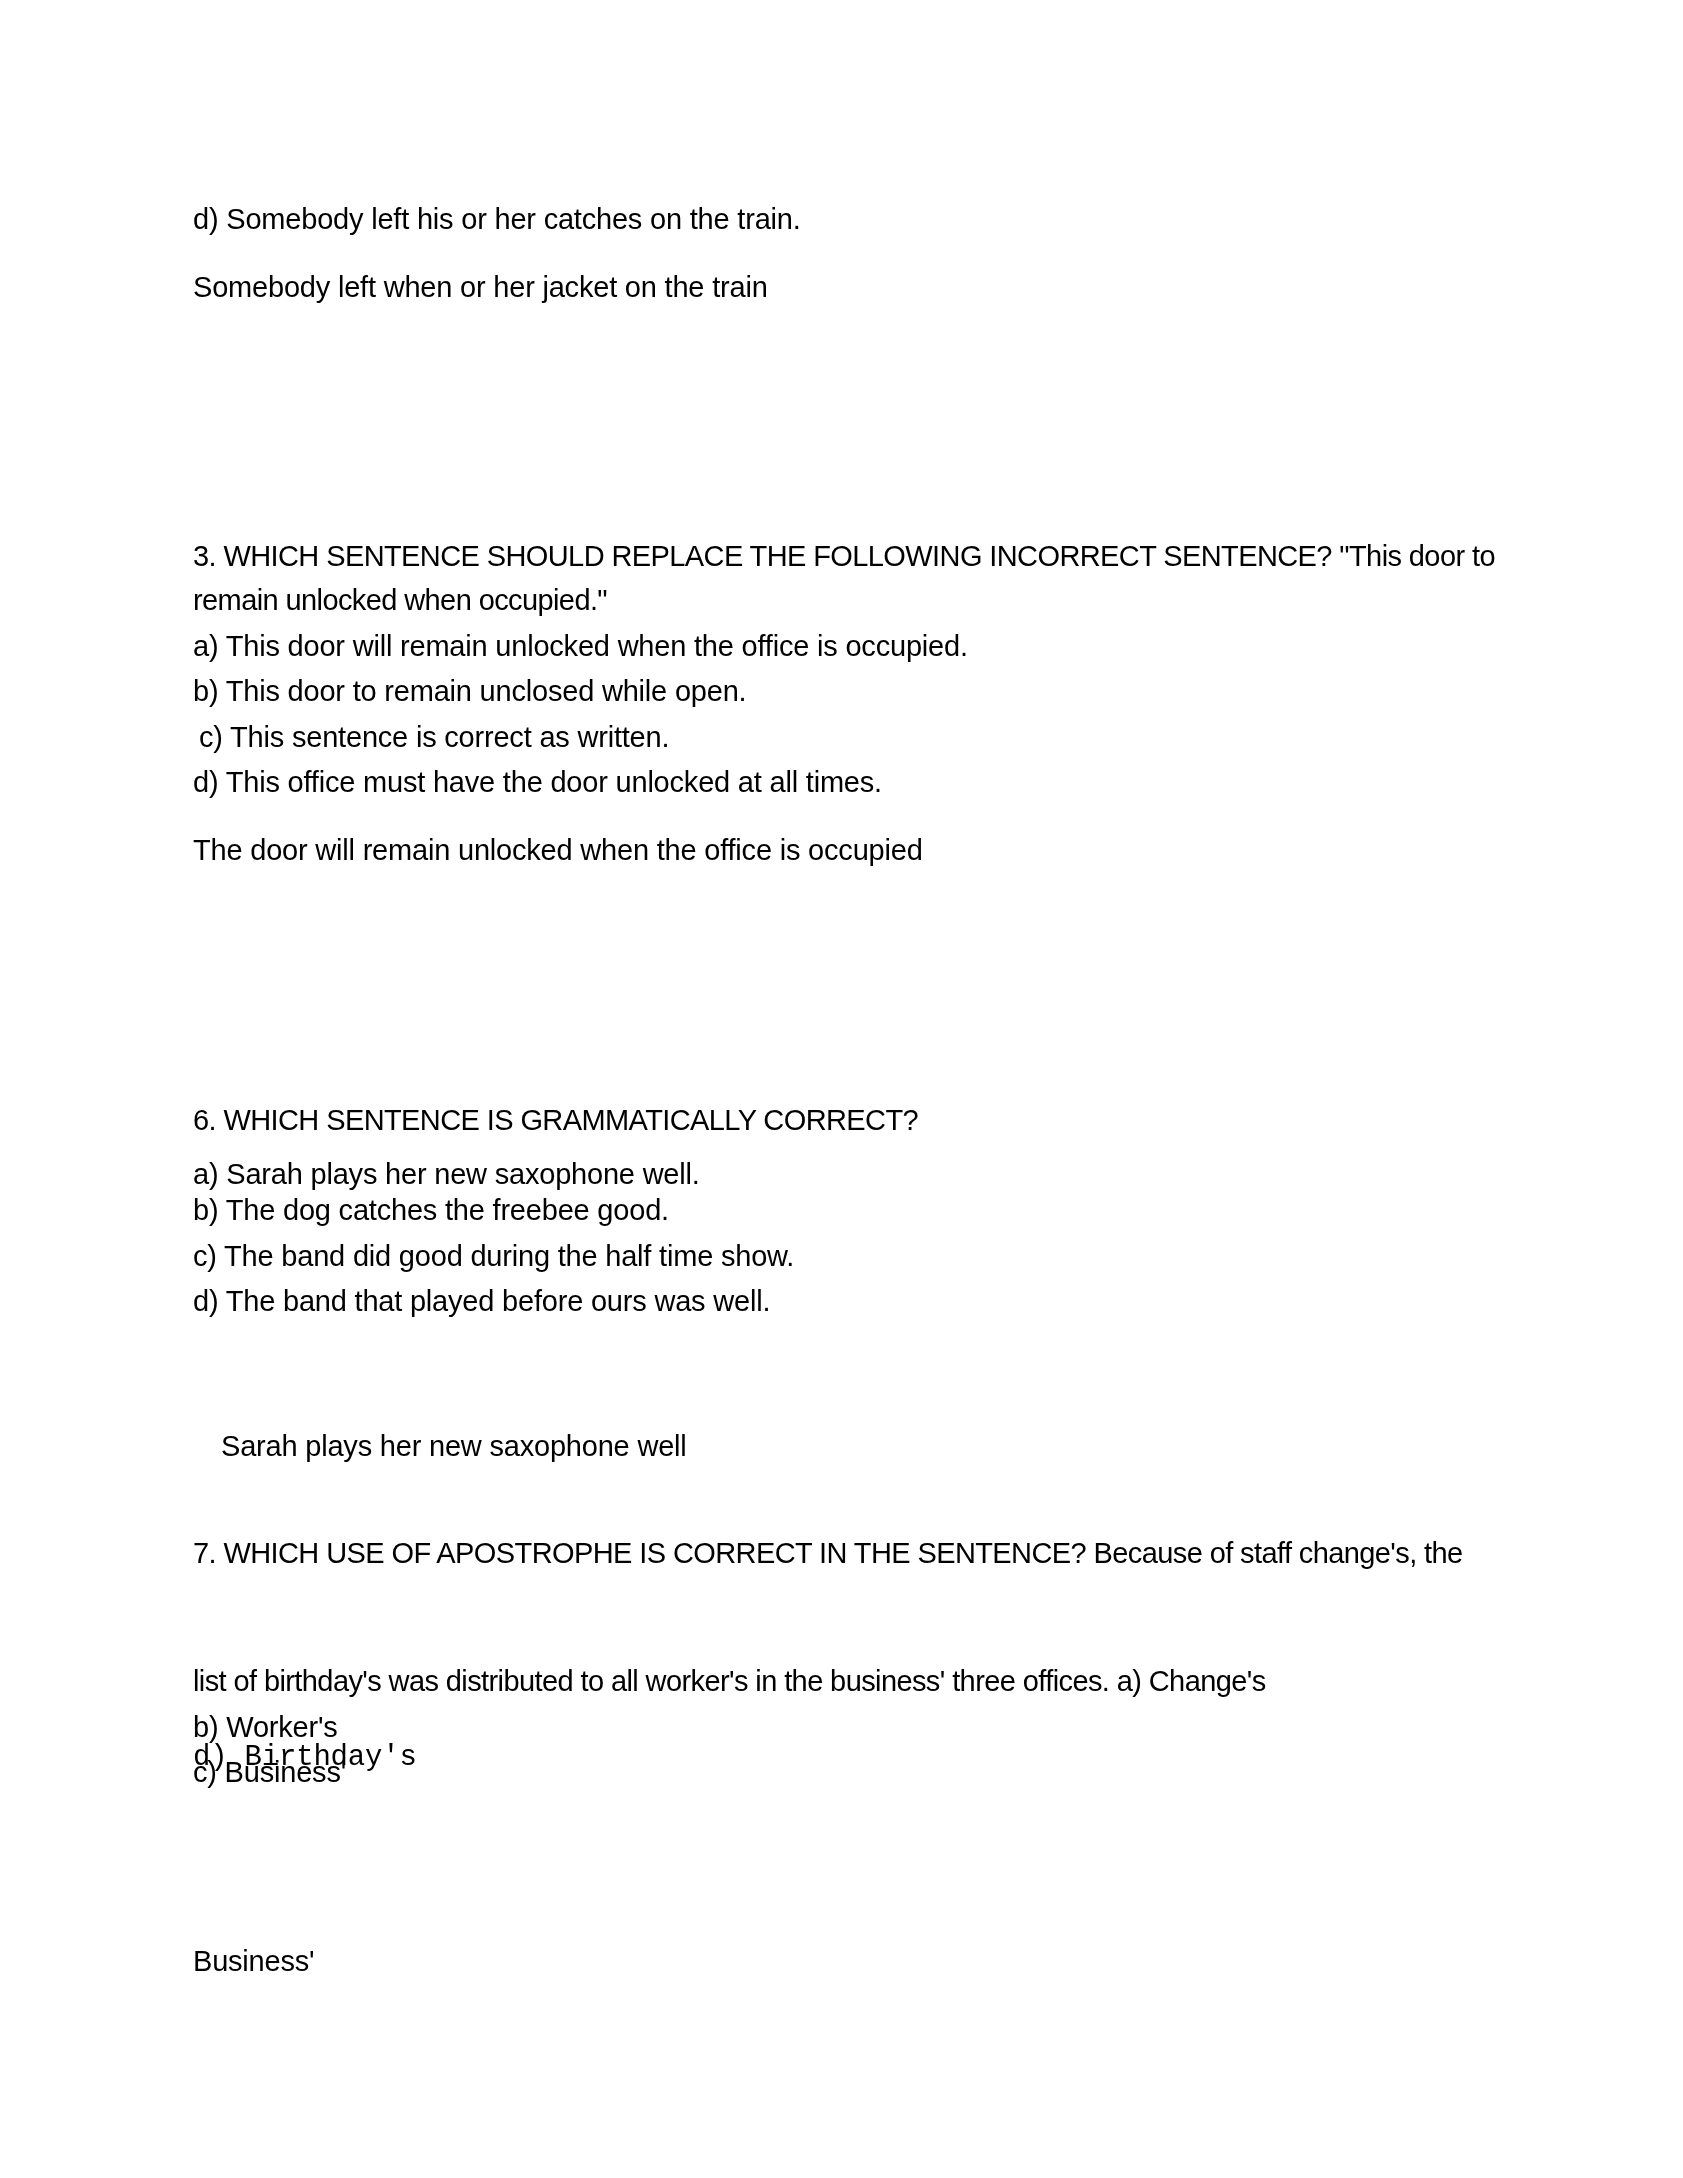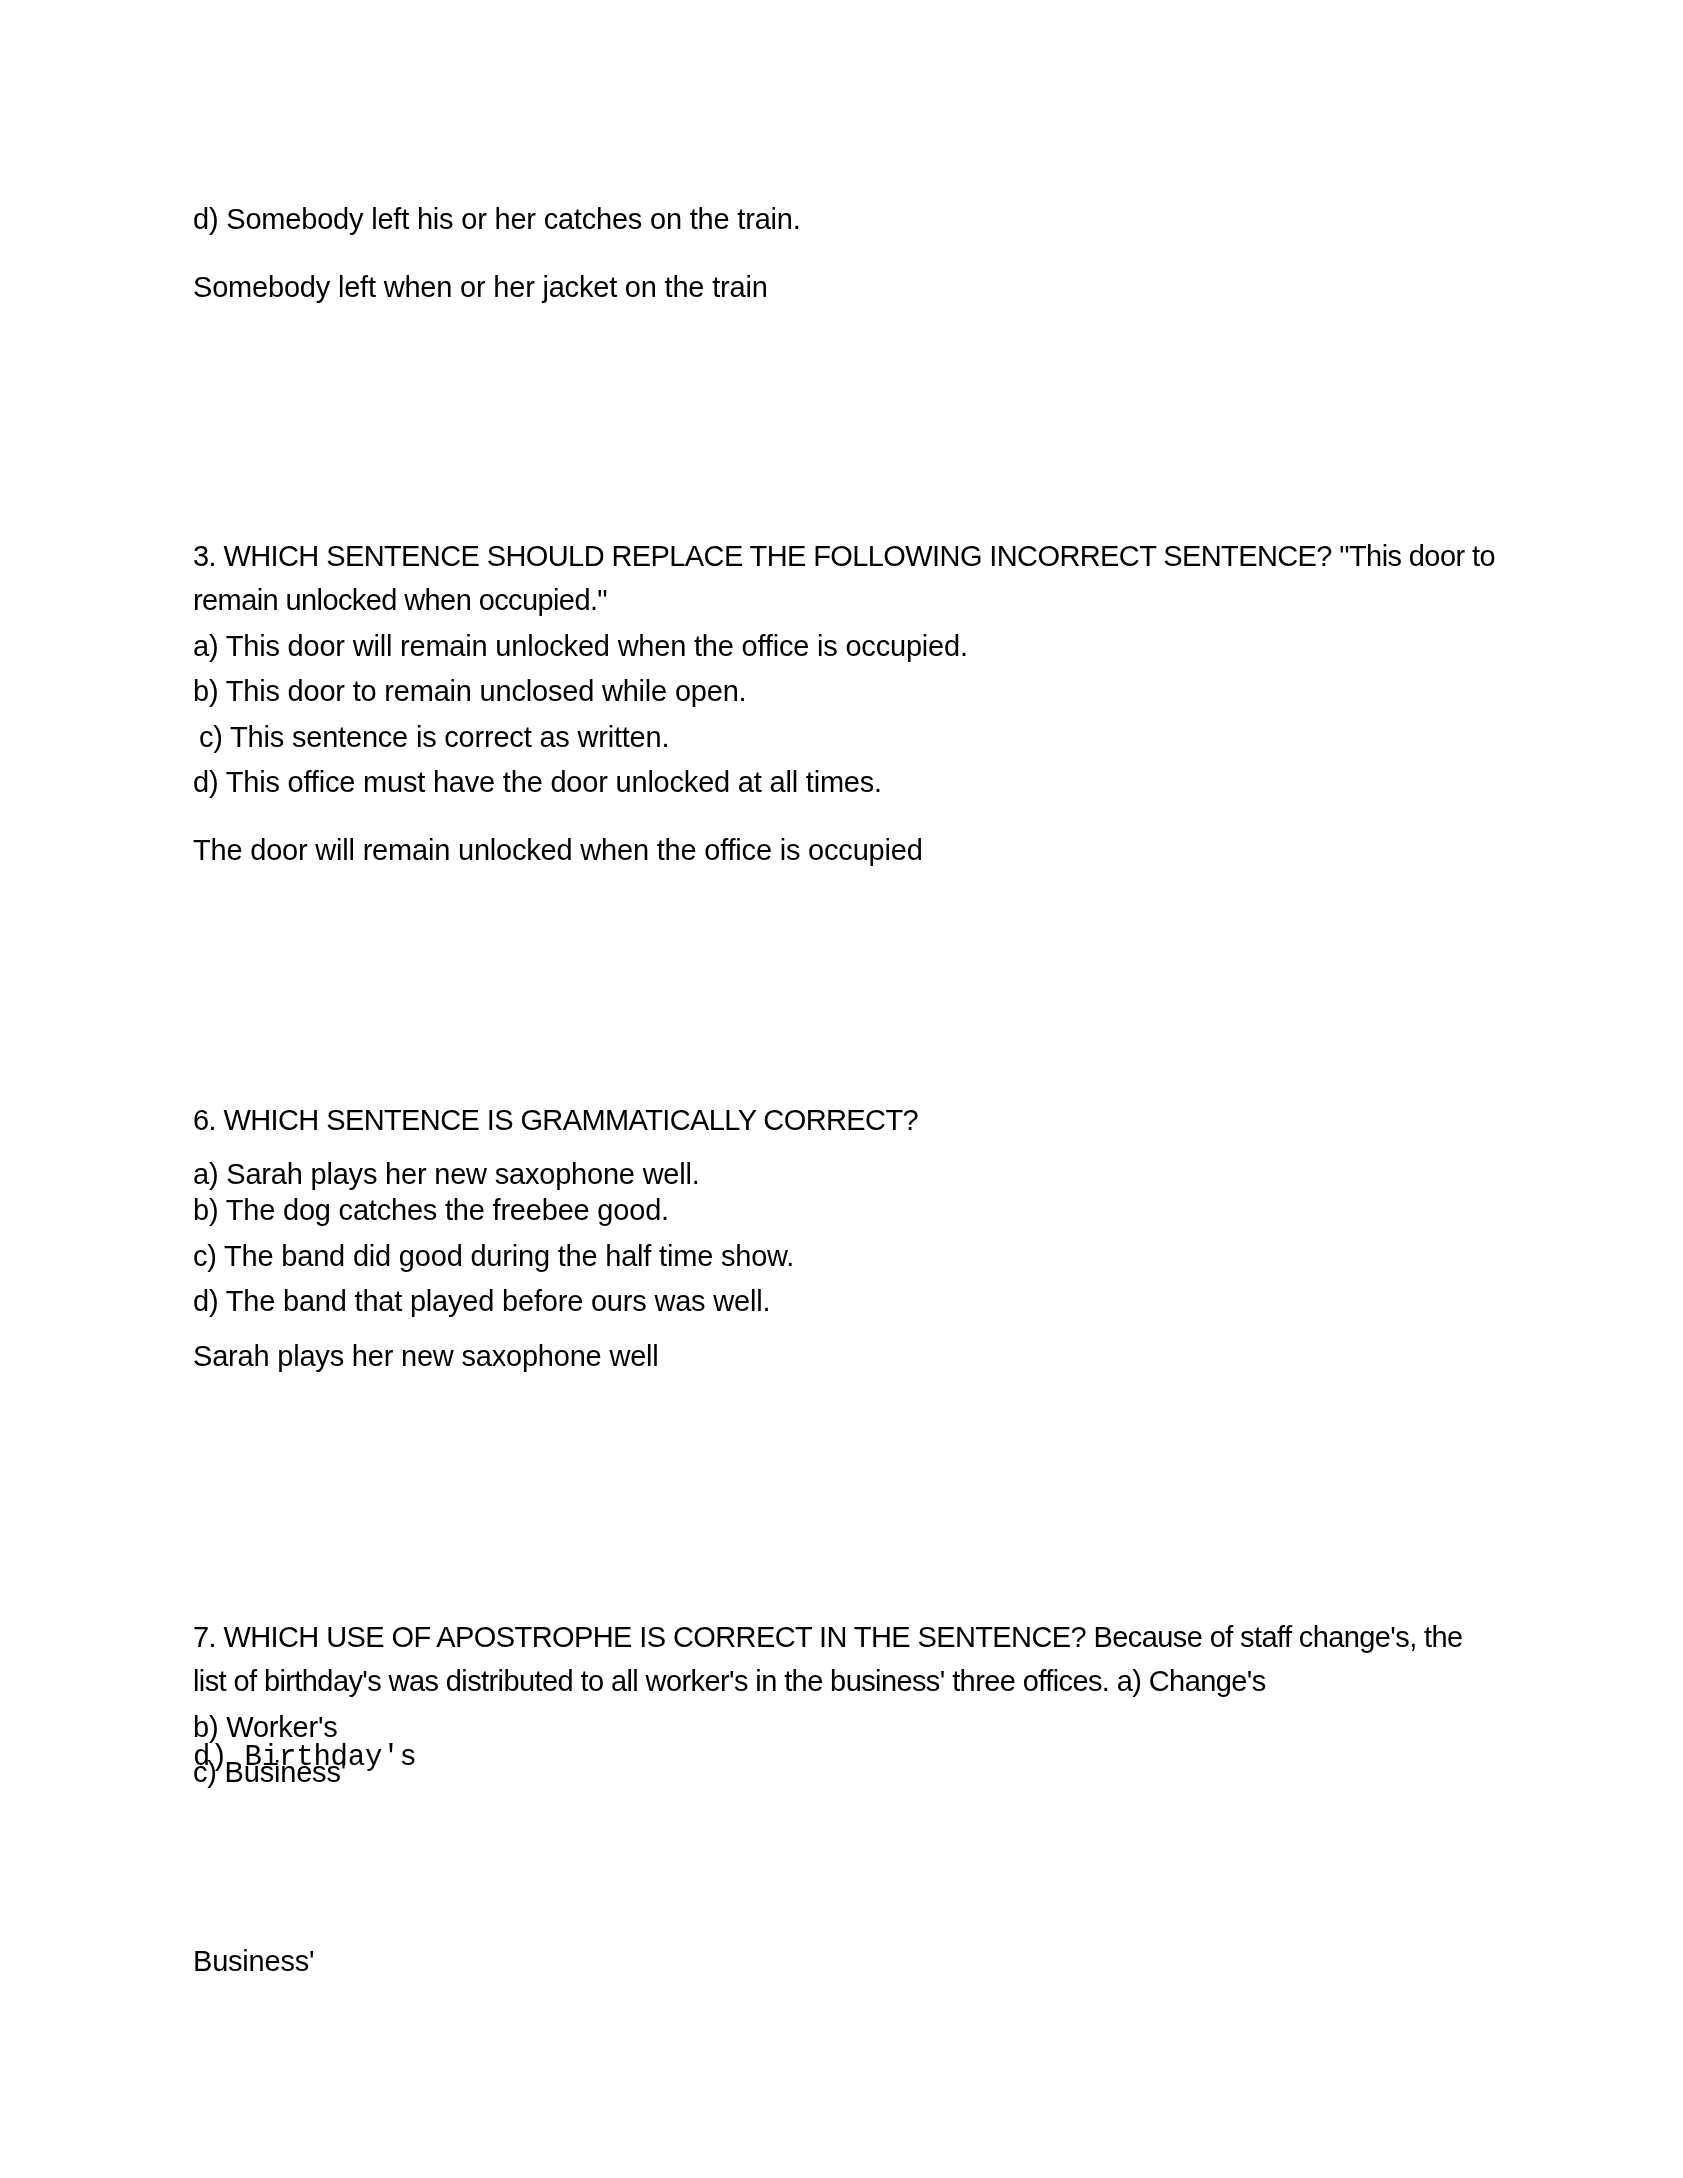--- a/index.html
+++ b/index.html
@@ -39,21 +39,21 @@
 <div class="line" style="top:673px;">b) This door to remain unclosed while open.</div>
 <div class="line" style="top:719px;margin-left:6px;">c)  This sentence is correct as written.</div>
 <div class="line" style="top:764px;">d) This office must have the door unlocked at all times.</div>
 <div class="line" style="top:832px;">The door will remain unlocked when the office is occupied</div>
 
 <div class="line q-stem" style="top:1102px;">6. WHICH SENTENCE IS GRAMMATICALLY CORRECT?</div>
 <div class="line" style="top:1147px;margin-top:9px;">a) Sarah plays her new saxophone well.</div>
 <div class="line" style="top:1192px;">b) The dog catches the freebee good.</div>
 <div class="line" style="top:1238px;">c)  The band did good during the half time show.</div>
 <div class="line" style="top:1283px;">d) The band that played before ours was well.</div>
-<div class="line" style="top:1338px;">Sarah plays her new saxophone well</div>
+<div class="line" style="top:1428px;margin-left:28px;">Sarah plays her new saxophone well</div>
 
-<div class="line q-stem" style="top:1619px;">7. WHICH USE OF APOSTROPHE IS CORRECT IN THE SENTENCE? Because of staff change's, the</div>
+<div class="line q-stem" style="top:1535px;">7. WHICH USE OF APOSTROPHE IS CORRECT IN THE SENTENCE? Because of staff change's, the</div>
 <div class="line q-stem" style="top:1663px;">list of birthday's was distributed to all worker's in the business' three offices. a) Change's</div>
 <div class="line" style="top:1709px;">b) Worker's</div>
 <div class="line" style="top:1754px;">c)  Business'</div>
 <div class="line" style="top:1740px;font-family:Liberation Mono, monospace;">d) Birthday's</div>
 <div class="line" style="top:1908px;margin-top:35px;">Business'</div>
 
 
 </body></html>

